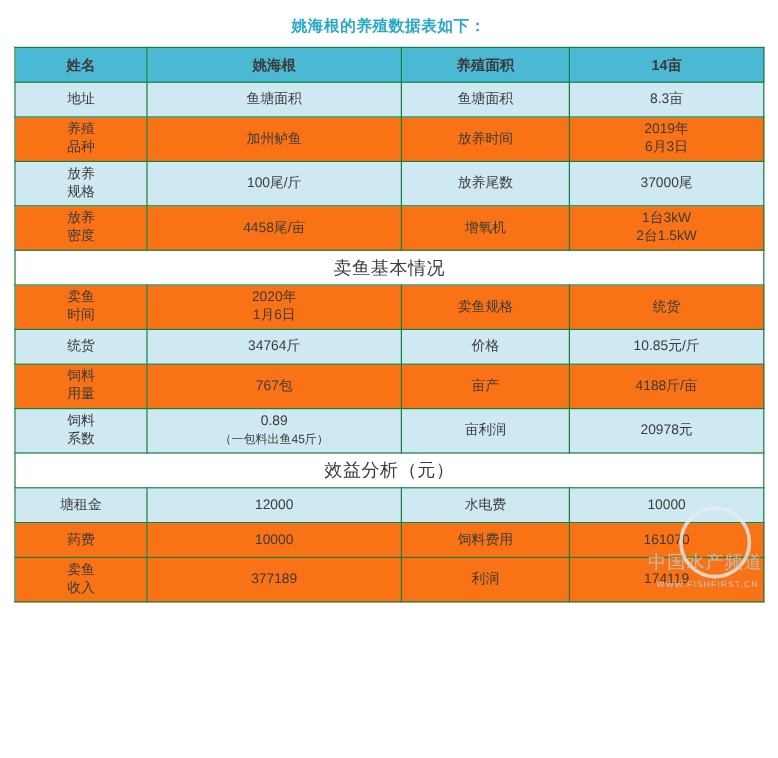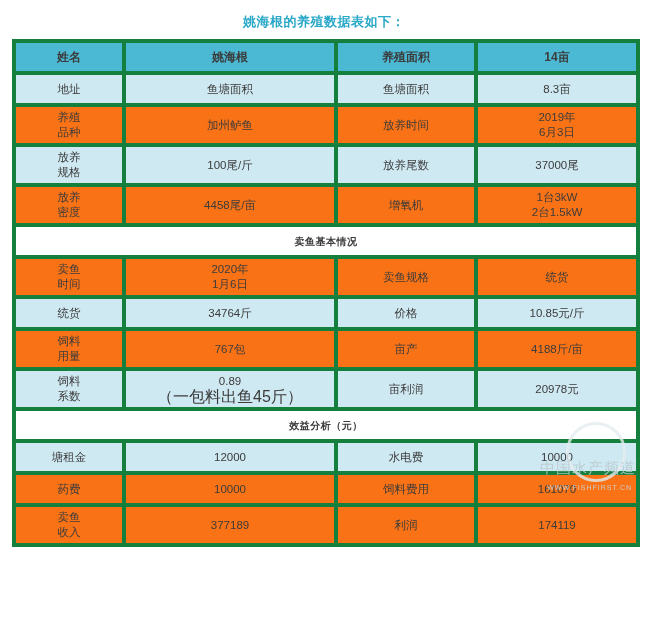--- a/index.html
+++ b/index.html
@@ -29,21 +29,21 @@
     letter-spacing: 0.5px;
     padding: 3px 0 8px 0;
   }
   table.data {
     width: 624px;
     border-collapse: collapse;
     table-layout: fixed;
     font-size: 11.5px;
   }
   table.data td {
-    border: 4px solid #15803d;
+    border: 1px solid #15803d;
     text-align: center;
     vertical-align: middle;
     padding: 3px 2px;
     line-height: 15px;
     height: 22px;
     color: #3b3b3b;
   }
   
   col.c1 { width: 110px; }
   col.c2 { width: 212px; }
@@ -60,31 +60,31 @@
   }
   .band-dark {
     background: #cfe9f2;
   }
   .band-light {
     background: #f97316;
   }
   .section td {
     background: #ffffff;
     color: #2aa8c8;
-    font-weight: bold;
-    font-size: 10px;
+    font-weight: normal;
+    font-size: 15px;
     height: 24px;
     letter-spacing: 0.5px;
     margin-top: 26px;
   }
   .two-line {
     line-height: 15px;
   }
   .small-note {
-    font-size: 16px;
+    font-size: 10px;
   }
   .watermark {
     position: absolute;
     right: 8px;
     bottom: 4px;
     width: 190px;
     height: 60px;
     pointer-events: none;
   }
   .wm-text {

